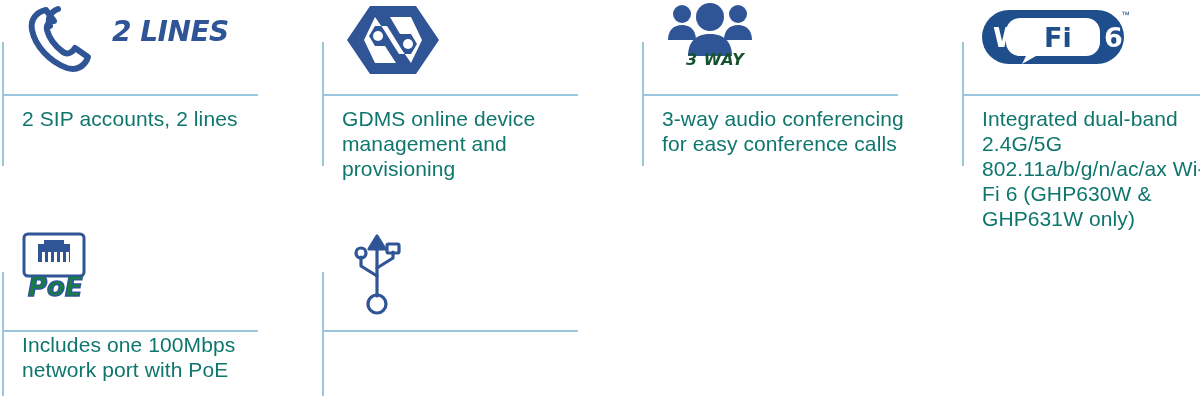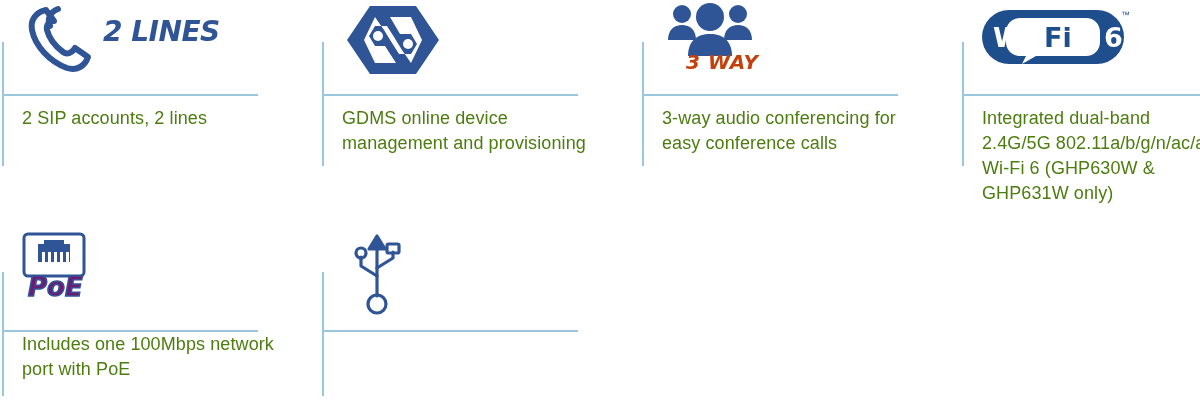--- a/index.html
+++ b/index.html
@@ -62,37 +62,37 @@
   }
   .row2 .icon-wrap {
     top: 12px;
     height: 90px;
   }
   .caption {
     position: absolute;
     left: 22px;
     top: 106px;
     width: 252px;
-    color: #4d7c0f;
-    font-size: 18px;
+    color: #0f766e;
+    font-size: 21px;
     line-height: 25px;
     letter-spacing: 0.1px;
   }
   .row2 .caption {
     top: 112px;
   }
   .feature-cell.c4 .caption { width: 236px; }
 
   svg { display: block; }
 
   
   .lines-badge {
     display: flex;
     align-items: center;
-    gap: 3px;
+    gap: 12px;
   }
   .lines-text {
     font-family: "DejaVu Sans", sans-serif;
     font-weight: bold;
     font-style: italic;
     font-size: 28px;
     color: #2f5596;
     letter-spacing: -0.5px;
     margin-left: -8px;
     margin-top: -18px;
@@ -104,22 +104,22 @@
     width: 100px;
     height: 80px;
   }
   .threeway-text {
     position: absolute;
     left: 24px;
     top: 50px;
     font-family: "DejaVu Sans", sans-serif;
     font-weight: bold;
     font-style: italic;
-    font-size: 20px;
-    color: #c2410c;
+    font-size: 16px;
+    color: #14532d;
     letter-spacing: 0.5px;
   }
 
   
   .wifi6 {
     position: relative;
     width: 148px;
     height: 60px;
     margin-top: 10px;
   }
@@ -139,21 +139,21 @@
     height: 80px;
   }
   .poe-text {
     position: absolute;
     left: 6px;
     top: 40px;
     font-family: "DejaVu Sans", sans-serif;
     font-weight: bold;
     font-style: italic;
     font-size: 26px;
-    color: #701a75;
+    color: #15803d;
     -webkit-text-stroke: 1.6px #2f5596;
     letter-spacing: 0px;
   }
 </style>
 </head>
 <body>
 
 <div class="feature-grid">
 
   <div class="feature-cell row1 c1">

